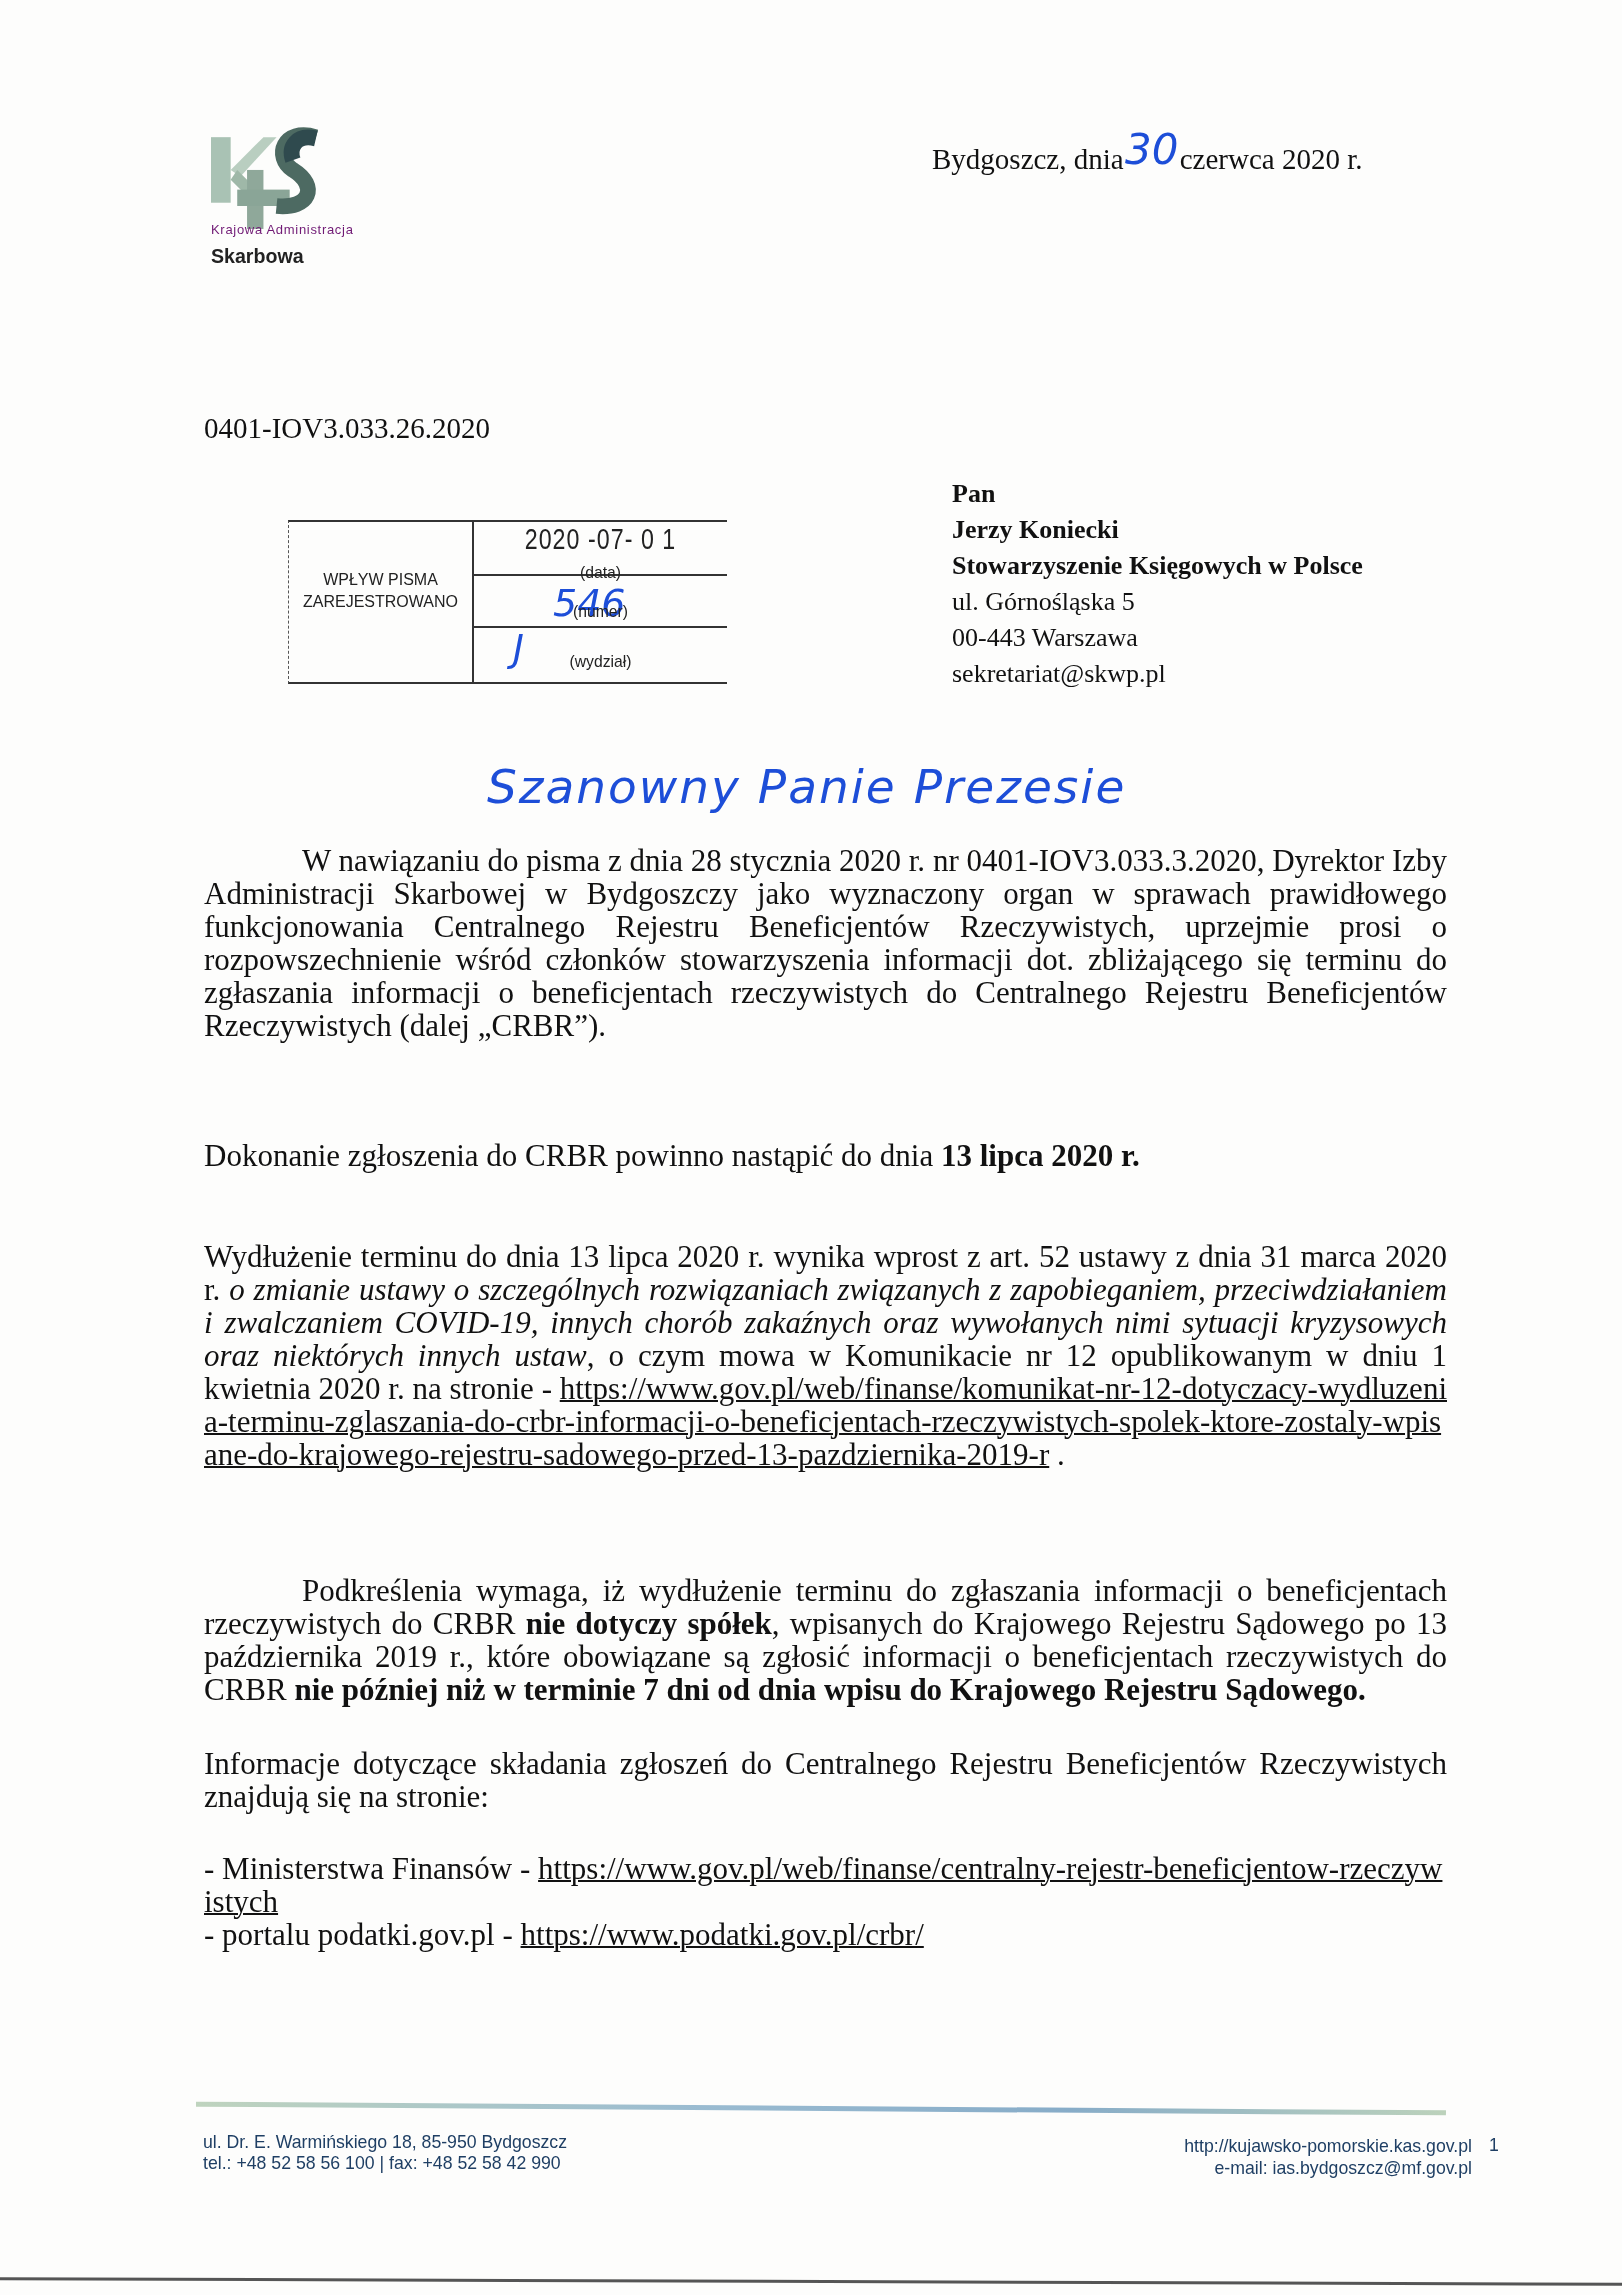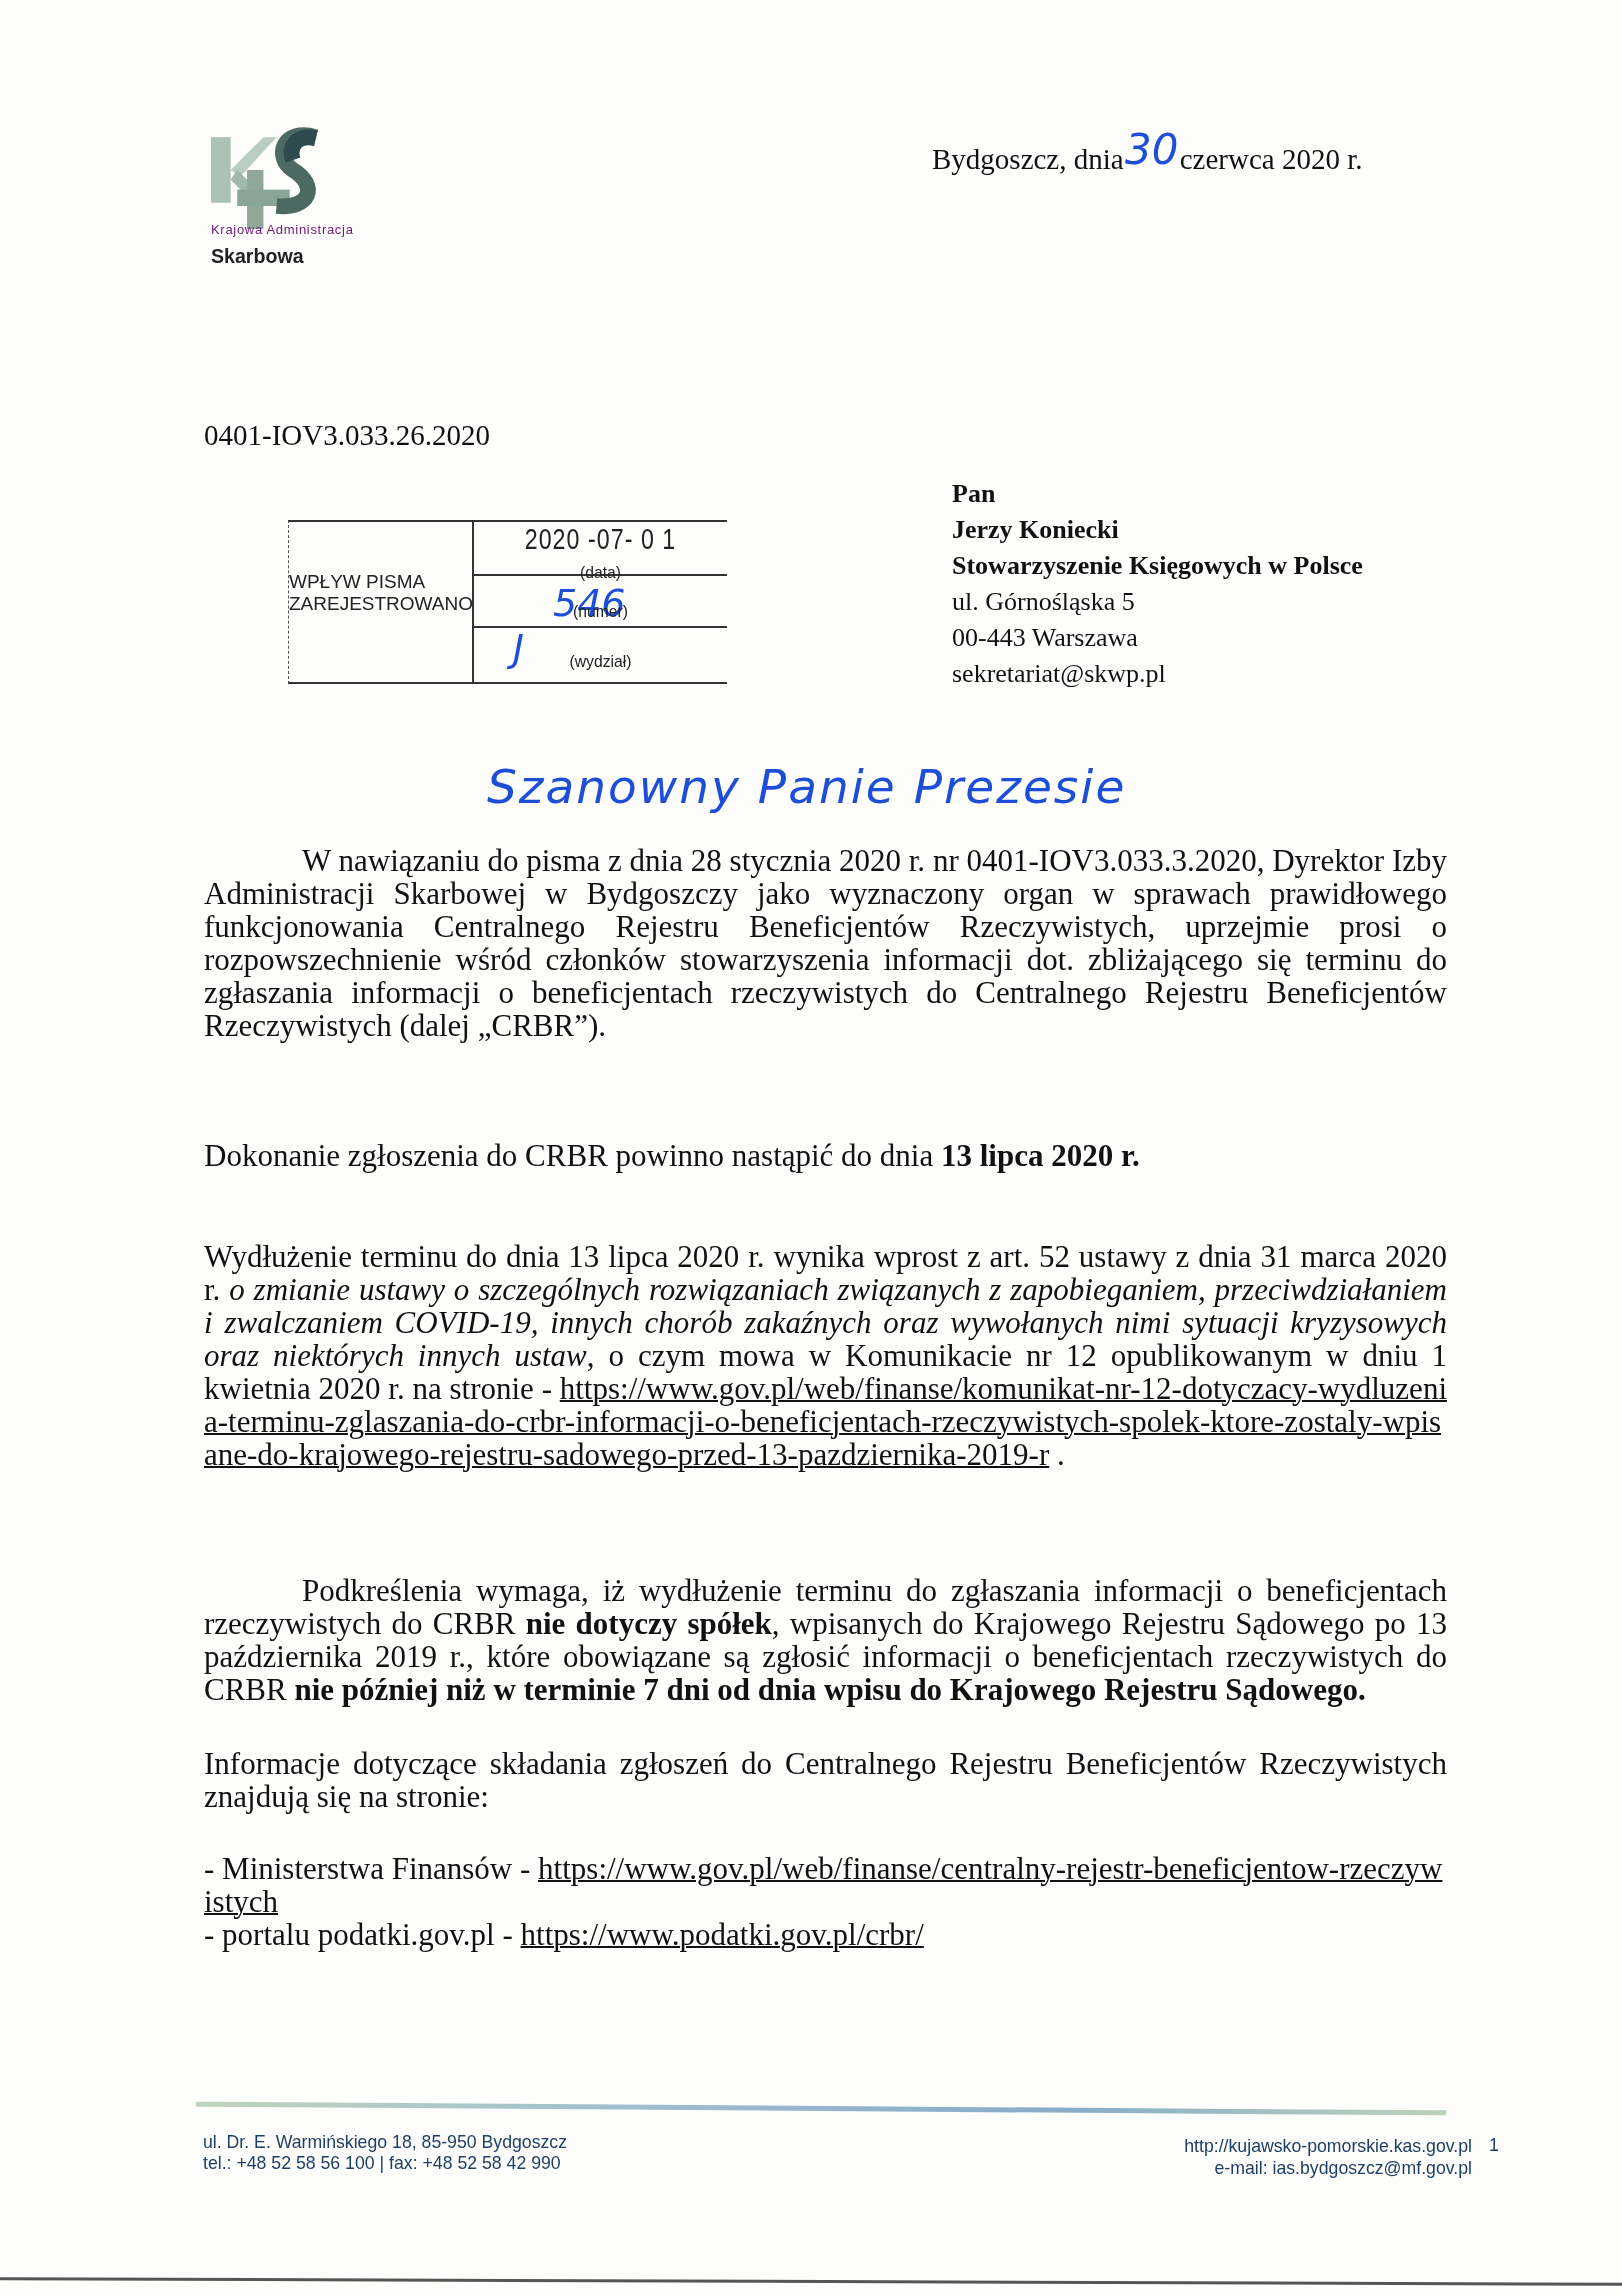--- a/index.html
+++ b/index.html
@@ -14,25 +14,25 @@
     .logo-sub1 { left: 211px; top: 222px; font-size: 13px; color: #701a75; letter-spacing: 0.7px; }
     .logo-sub2 { left: 211px; top: 245px; font-size: 19.6px; color: #222; font-weight: bold; }
 
     
     .place-date { left: 932px; top: 130px; font-size: 29px; white-space: nowrap; }
     .hand { font-family: "DejaVu Sans", sans-serif; color: #1d4ed8; font-style: italic; }
     .place-date .hand { font-size: 42px; position: relative; top: -5.2px; margin: 0 1.3px; }
 
     
     .sender { left: 204px; top: 308px; font-size: 29px; font-weight: bold; line-height: 38px; }
-    .ref { left: 204px; top: 412px; font-size: 29px; margin-top: 7px; }
+    .ref { left: 204px; top: 412px; font-size: 29px; }
 
     
     .stamp { left: 288px; top: 520px; width: 438px; height: 160px; border-top: 2px solid #333; border-bottom: 2px solid #333; border-left: 1.3px dashed #555; }
-    .stamp-left { position: absolute; left: 0; top: 0; width: 183px; height: 100%; border-right: 2px solid #333; font-family: "Liberation Sans", "DejaVu Sans", sans-serif; font-size: 19px; color: #222; }
+    .stamp-left { position: absolute; left: 0; top: 0; width: 183px; height: 100%; border-right: 2px solid #333; font-family: "Liberation Sans", "DejaVu Sans", sans-serif; font-size: 16px; color: #222; text-align: center; }
     .stamp-left .l1 { position: absolute; top: 49px; width: 100%; }
     .stamp-left .l2 { position: absolute; top: 71px; width: 100%; }
     .stamp-right { position: absolute; left: 185px; top: 0; right: 0; height: 100%; font-family: "Liberation Sans", "DejaVu Sans", sans-serif; color: #222; }
     .cell { position: absolute; left: 0; right: 0; text-align: center; }
     .cell1 { top: 0; height: 52px; border-bottom: 2px solid #333; }
     .cell2 { top: 52px; height: 52px; border-bottom: 2px solid #333; }
     .cell3 { top: 105px; height: 54px; }
     .stamp-date { font-size: 29px; position: absolute; top: 1.3px; left: 0; right: 0; letter-spacing: 1.3px; transform: scaleX(0.8); }
     .stamp-caption { font-size: 15.7px; position: absolute; left: 0; right: 0; }
     .cell1 .stamp-caption { top: 42px; }

